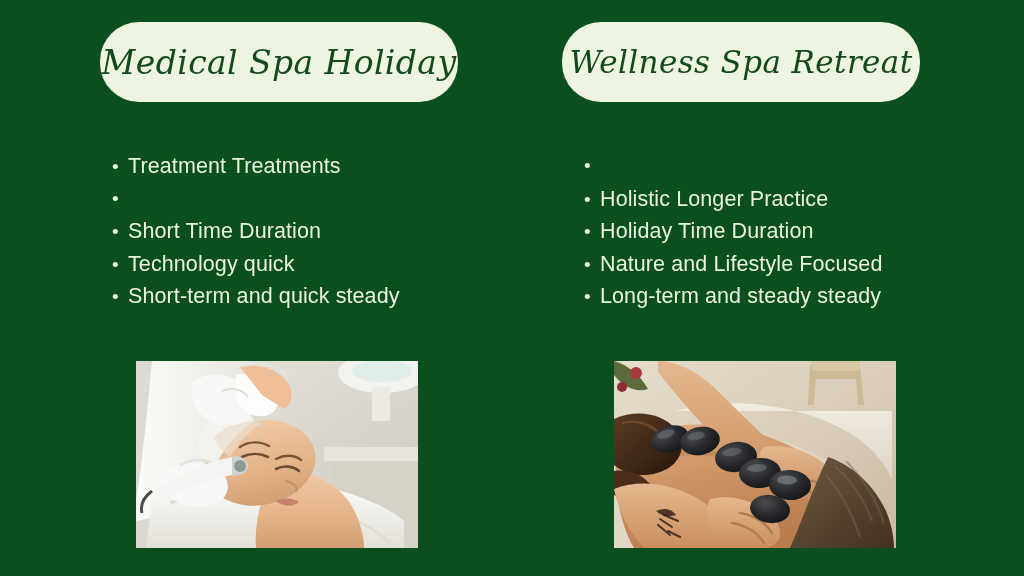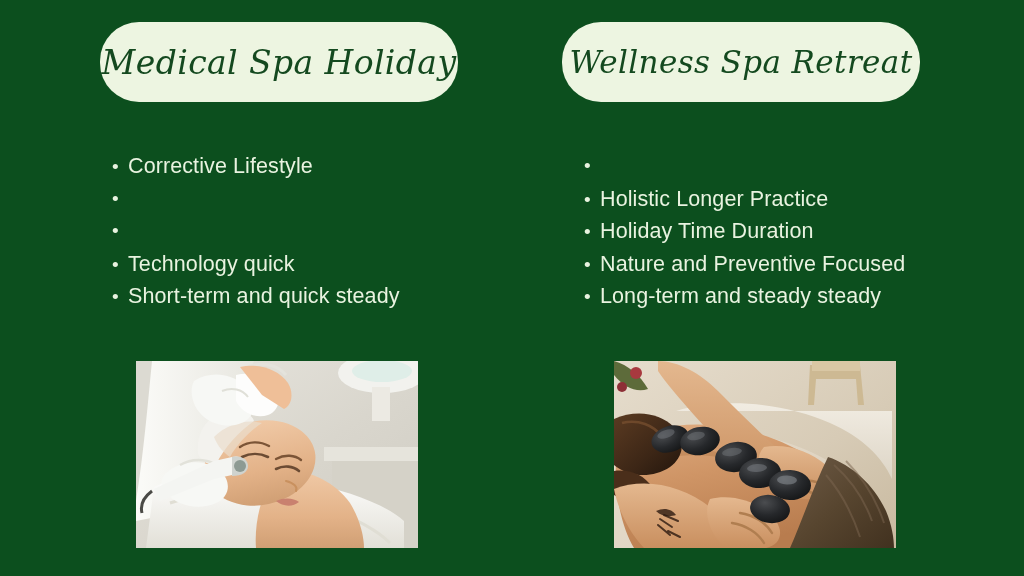--- a/index.html
+++ b/index.html
@@ -96,27 +96,28 @@
 
 <div class="slide">
 
   <div class="pill pill-left">
     <span class="pill-title">Medical Spa Holiday</span>
   </div>
 
   <ul class="bullets bullets-left">
     <li class="bullet-item">
       <span class="bullet-dot">•</span>
-      <span class="bullet-text">Corrective Lifestyle</span>
-    </li>
-    <li class="bullet-item">
-      <span class="bullet-dot">•</span>
-    </li>
-    <li class="bullet-item">
-      <span class="bullet-dot">•</span>
+      <span class="bullet-text">Treatment Treatments</span>
+    </li>
+    <li class="bullet-item">
+      <span class="bullet-dot">•</span>
+    </li>
+    <li class="bullet-item">
+      <span class="bullet-dot">•</span>
+      <span class="bullet-text">Short Time Duration</span>
     </li>
     <li class="bullet-item">
       <span class="bullet-dot">•</span>
       <span class="bullet-text">Technology quick</span>
     </li>
     <li class="bullet-item">
       <span class="bullet-dot">•</span>
       <span class="bullet-text">Short-term and quick steady</span>
     </li>
   </ul>
@@ -204,21 +205,21 @@
     <li class="bullet-item">
       <span class="bullet-dot">•</span>
       <span class="bullet-text">Holistic Longer Practice</span>
     </li>
     <li class="bullet-item">
       <span class="bullet-dot">•</span>
       <span class="bullet-text">Holiday Time Duration</span>
     </li>
     <li class="bullet-item">
       <span class="bullet-dot">•</span>
-      <span class="bullet-text">Nature and Preventive Focused</span>
+      <span class="bullet-text">Nature and Lifestyle Focused</span>
     </li>
     <li class="bullet-item">
       <span class="bullet-dot">•</span>
       <span class="bullet-text">Long-term and steady steady</span>
     </li>
   </ul>
 
   <div class="photo photo-right">
     <svg viewBox="0 0 282 187" preserveAspectRatio="none" aria-hidden="true">
       <defs>

